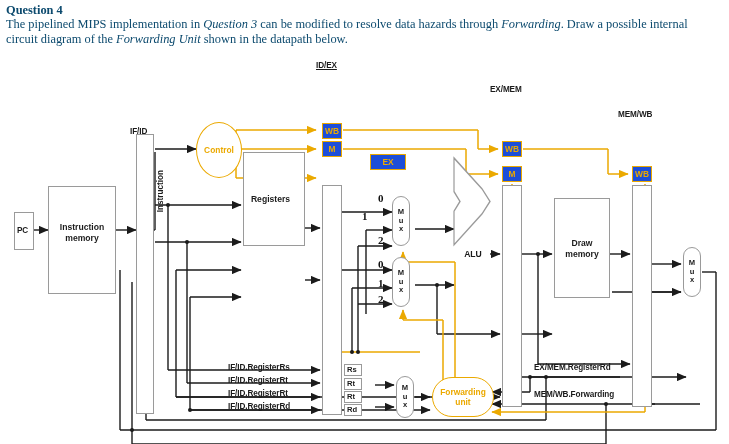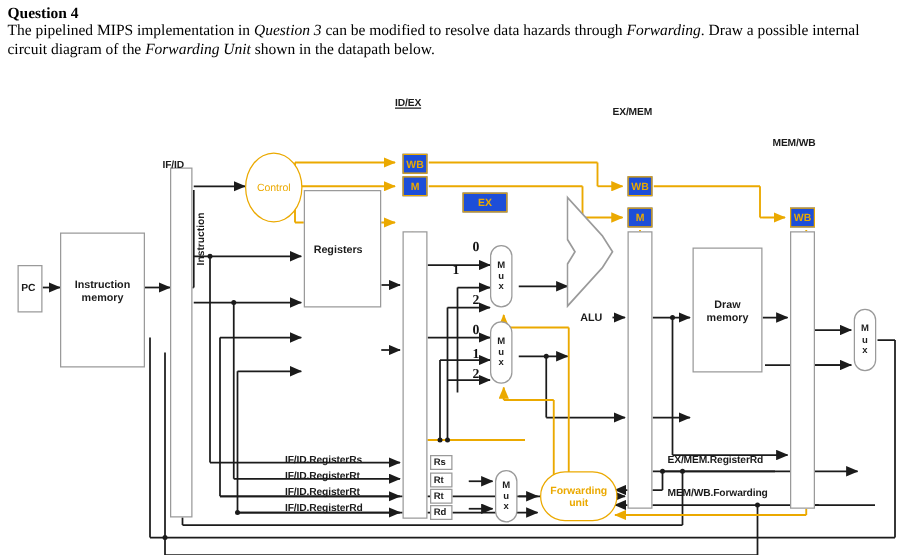--- a/index.html
+++ b/index.html
@@ -1,21 +1,21 @@
 <!DOCTYPE html>
 <html><head>
 <meta charset="utf-8">
 <style>
   html,body{margin:0;padding:0;background:#ffffff;}
   body{width:729px;height:444px;position:relative;overflow:hidden;
        font-family:"Liberation Sans",sans-serif;color:#000;}
 
   
   #header{position:absolute;left:6px;top:3px;width:716px;
-          font-family:"Liberation Serif",serif;font-size:12.4px;line-height:14.4px;color:#000000;}
+          font-family:"Liberation Serif",serif;font-size:12.4px;line-height:14.4px;color:#0c4a6e;}
   #q-title{font-weight:bold;font-size:12.4px;}
   .it{font-style:italic;}
 
   
   #diagram{position:absolute;left:0;top:52px;width:729px;height:392px;}
 
   
   .box{position:absolute;box-sizing:border-box;border:1px solid #9a9a9a;background:#fff;}
   .lbl{position:absolute;font-size:8.2px;font-weight:bold;color:#1b1b1b;
        white-space:nowrap;letter-spacing:-0.1px;}
@@ -30,21 +30,21 @@
   .ctlbox span{display:block;line-height:14px;}
 
   
   .mux{position:absolute;box-sizing:border-box;border:1px solid #9a9a9a;background:#fff;
        border-radius:9px;font-size:7.6px;font-weight:bold;text-align:center;
        display:flex;flex-direction:column;align-items:center;justify-content:center;
        line-height:8.4px;letter-spacing:0px;color:#1b1b1b;}
 
   
   .ellipse{position:absolute;box-sizing:border-box;border:1px solid #eba900;background:#fff;
-           border-radius:50%;color:#eba900;font-size:8.4px;font-weight:normal;
+           border-radius:50%;color:#eba900;font-size:8.4px;font-weight:bold;
            display:flex;align-items:center;justify-content:center;}
   .blob{position:absolute;box-sizing:border-box;border:1px solid #eba900;background:#fff;
         border-radius:26px;color:#eba900;font-size:8.4px;font-weight:bold;text-align:center;
         display:flex;flex-direction:column;align-items:center;justify-content:center;
         line-height:10px;}
 
   .blocklabel{position:absolute;font-size:8.6px;font-weight:bold;color:#1b1b1b;
               text-align:center;line-height:10px;white-space:nowrap;}
   .vertlabel{position:absolute;font-size:8.2px;font-weight:bold;color:#1b1b1b;
              writing-mode:vertical-rl;transform:rotate(180deg);white-space:nowrap;}
@@ -226,21 +226,21 @@
   <div class="pipebar" style="left:136px;top:82px;width:18px;height:280px;"></div>
   <div class="lbl" style="left:130px;top:75px;">IF/ID</div>
   <div class="vertlabel" style="left:156px;top:118px;">Instruction</div>
 
   <div class="ellipse" style="left:196px;top:70px;width:46px;height:56px;">Control</div>
 
   <div class="box" style="left:243px;top:100px;width:62px;height:94px;"></div>
   <div class="blocklabel" style="left:243px;top:142px;width:55px;">Registers</div>
 
   <div class="pipebar" style="left:322px;top:133px;width:20px;height:230px;"></div>
-  <div class="lbl" style="left:316px;top:26px;text-decoration:underline;">ID/EX</div>
+  <div class="lbl" style="left:316px;top:9px;text-decoration:underline;">ID/EX</div>
   <div class="ctlbox" style="left:322px;top:71px;width:20px;height:16px;">
     <span>WB</span>
     </div>
   <div class="ctlbox" style="left:322px;top:89px;width:20px;height:16px;">
     <span>M</span>
     </div>
   <div class="ctlbox" style="left:322px;top:102px;width:36px;height:16px;margin-left:48px;">
     <span>EX</span>
     </div>
 

